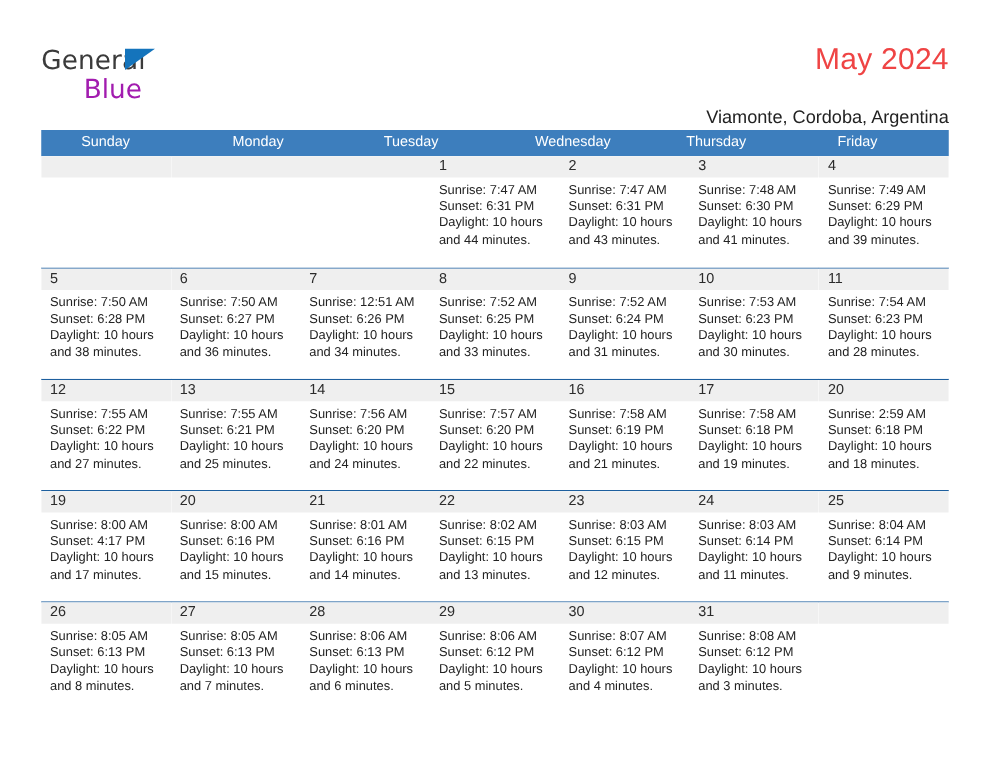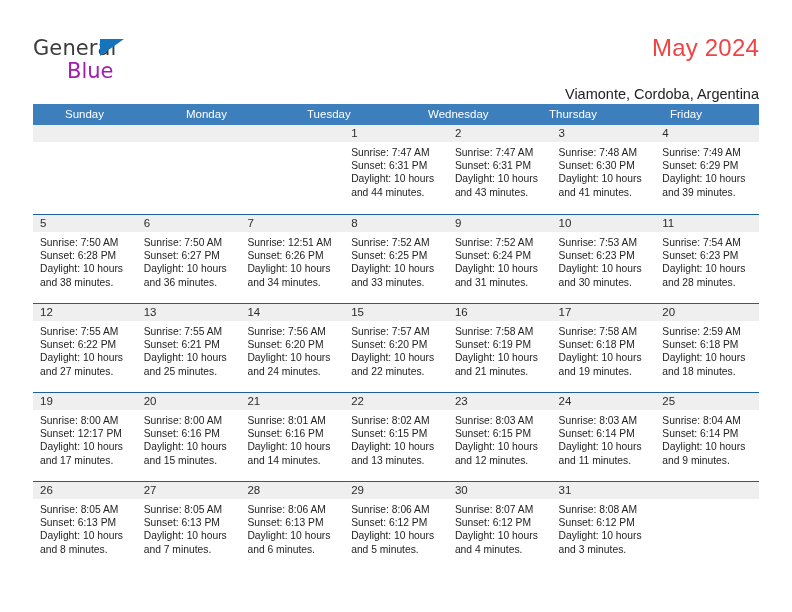--- a/index.html
+++ b/index.html
@@ -357,21 +357,21 @@
               <div>Daylight: 10 hours</div>
               <div>and 18 minutes.</div>
             </div>
           </div>
         </div>
         <div class="week">
           <div class="day">
             <div class="datebar">19</div>
             <div class="info">
               <div>Sunrise: 8:00 AM</div>
-              <div>Sunset: 12:17 PM</div>
+              <div>Sunset: 4:17 PM</div>
               <div>Daylight: 10 hours</div>
               <div>and 17 minutes.</div>
             </div>
           </div>
           <div class="day">
             <div class="datebar">20</div>
             <div class="info">
               <div>Sunrise: 8:00 AM</div>
               <div>Sunset: 6:16 PM</div>
               <div>Daylight: 10 hours</div>

